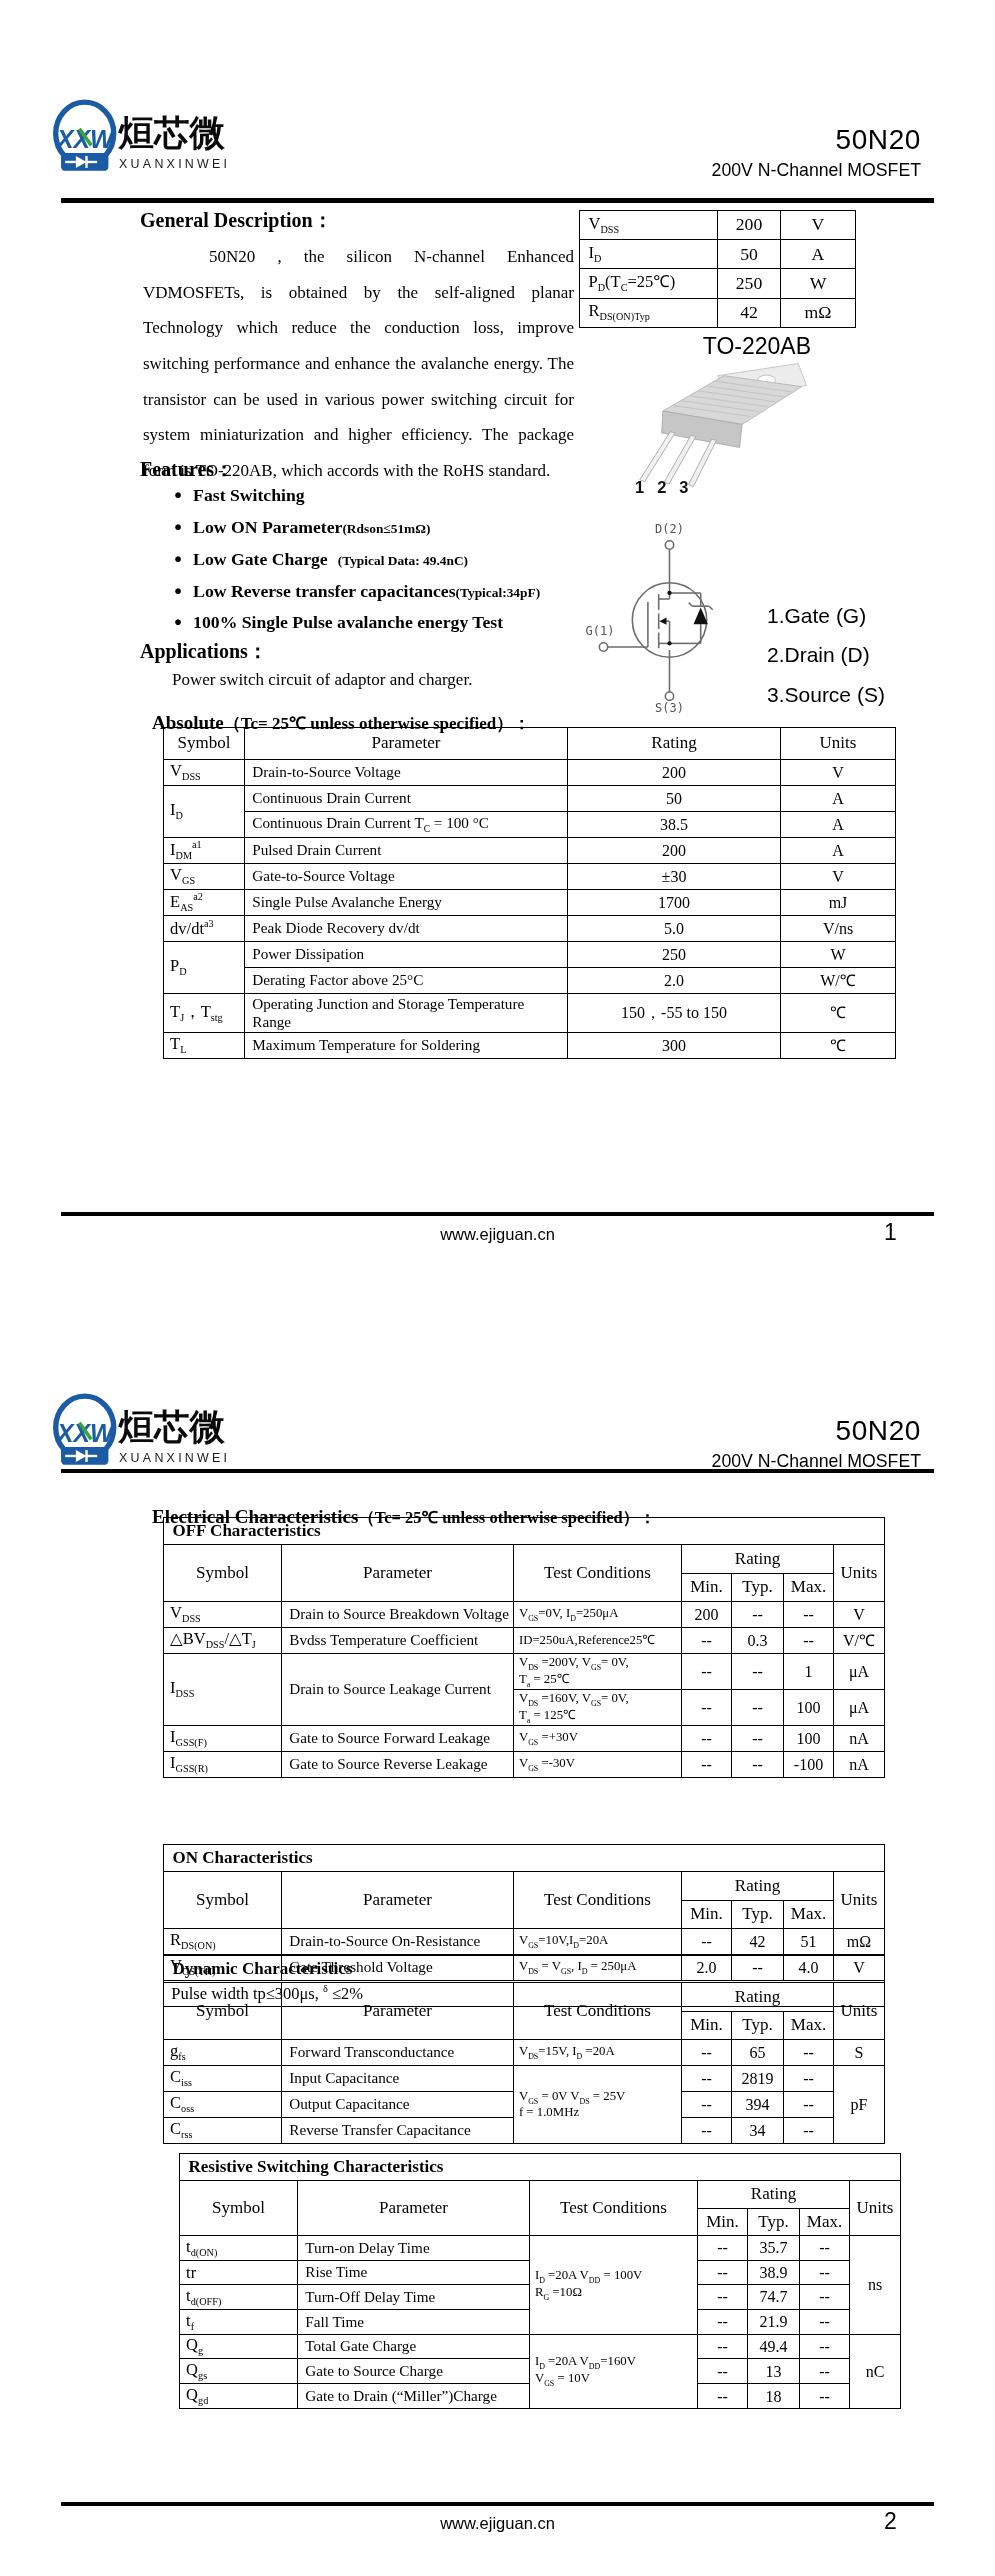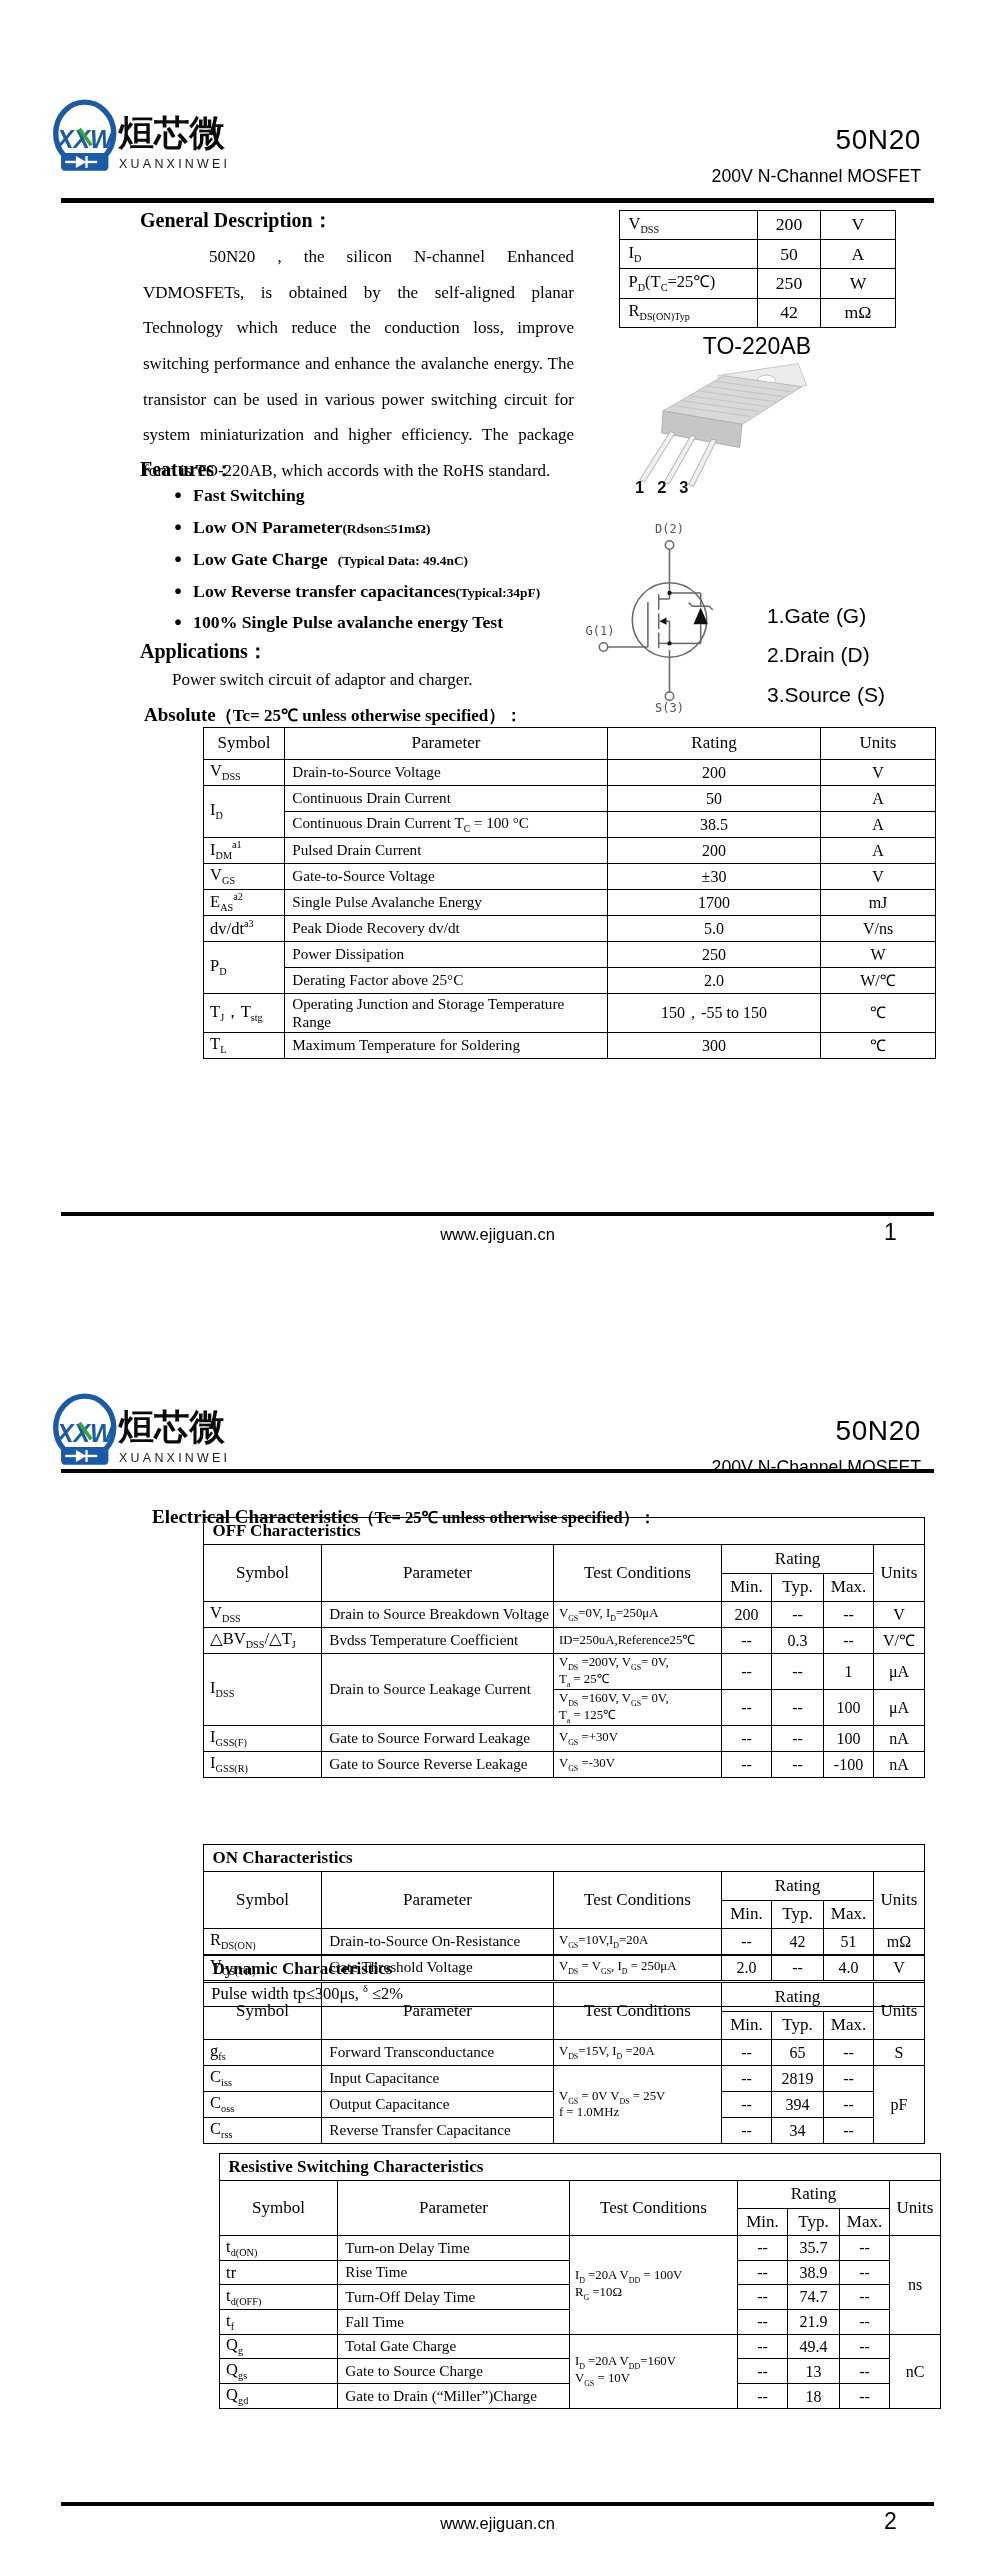--- a/index.html
+++ b/index.html
@@ -3,34 +3,34 @@
 <meta charset="utf-8">
 <style>
   html,body{margin:0;padding:0;}
   body{width:995px;height:2576px;position:relative;background:#ffffff;color:#000;
        font-family:"Liberation Serif",serif;overflow:hidden;}
   .abs{position:absolute;}
   .rule{position:absolute;left:61px;width:873px;height:4.9px;background:#000;}
   
   .partblock{position:absolute;left:549px;width:372px;text-align:right;}
   .part-no{font-family:"Liberation Sans",sans-serif;font-size:28px;line-height:1.1;letter-spacing:0.6px;}
-  .part-sub{font-family:"Liberation Sans",sans-serif;font-size:17.7px;line-height:1.15;margin-top:10px;}
+  .part-sub{font-family:"Liberation Sans",sans-serif;font-size:17.7px;line-height:1.15;margin-top:4px;}
   .footer-url{position:absolute;left:61px;width:873px;text-align:center;
               font-family:"Liberation Sans",sans-serif;font-size:16.5px;}
   .pageno{position:absolute;left:884px;font-family:"Liberation Sans",sans-serif;font-size:23px;}
   
   .h-serif{font-weight:bold;font-size:20px;margin:0;}
   .gd-text{position:absolute;left:143px;top:239px;width:431px;margin:0;font-size:17px;
            line-height:2.1;text-align:justify;text-indent:66px;}
   .feat-item{position:absolute;left:174px;white-space:nowrap;}
   .feat-bullet{font-size:13.4px;vertical-align:1.8px;margin-right:11px;}
   .feat-main{font-weight:bold;font-size:17.7px;}
   .feat-note{font-weight:bold;font-size:13.4px;white-space:pre-wrap;}
   .app-text{position:absolute;left:172px;top:670px;margin:0;font-size:17px;font-family:Liberation Serif, serif;}
-  .abs-head{position:absolute;left:140px;top:699px;margin:4px;font-size:17px;}
+  .abs-head{position:absolute;left:140px;top:699px;margin:12px;font-size:17px;}
   .abs-head b{font-size:19px;}
   .elec-head{position:absolute;left:140px;top:1493px;margin:12px;font-size:16.5px;}
   .elec-head b{font-size:19px;}
   .pkg-title{position:absolute;left:622px;top:333px;width:189px;text-align:right;
              font-family:"Liberation Sans",sans-serif;font-size:23px;}
   .pinlist{position:absolute;left:767px;top:596px;font-family:"Liberation Sans",sans-serif;
            font-size:21px;line-height:1.88;}
   
   table.ds{border-collapse:collapse;table-layout:fixed;border:1.8px solid #000;
            font-family:"Liberation Serif",serif;}
@@ -43,21 +43,21 @@
   .t-elec td.c2{text-align:left;padding-left:4.9px;font-size:12.8px;line-height:1.18;}
   .ds td.note{text-align:left;font-size:16.5px;padding:2.4px 7.3px;}
   .t-sum{border:1.2px solid #000;}
   .t-sum td{font-size:17.7px;height:27px;}
   .t-sum td.c0{padding-left:8.5px;}
   .t-abs tr{height:26px;} .t-abs tr.hd{height:32px;}
   .t-elec tr{height:26px;} .t-elec tr.hd{height:29px;} .t-elec tr.hd2{height:28px;}
   .t-elec tr.sec{height:27px;}
   .t-res tr{height:24.4px;} .t-res tr.hd{height:28px;} .t-res tr.hd2{height:27px;} .t-res tr.sec{height:27px;}
   sub{font-size:62%;} sup{font-size:62%;}
-  .tblhost{position:absolute;margin-left:40px;}
+  .tblhost{position:absolute;}
 </style>
 </head>
 <body>
 
 <div>
 
   <section>
 
     <div class="abs" style="left:52px;top:98px;">
       <svg width="178" height="77" viewBox="0 0 300 130">

